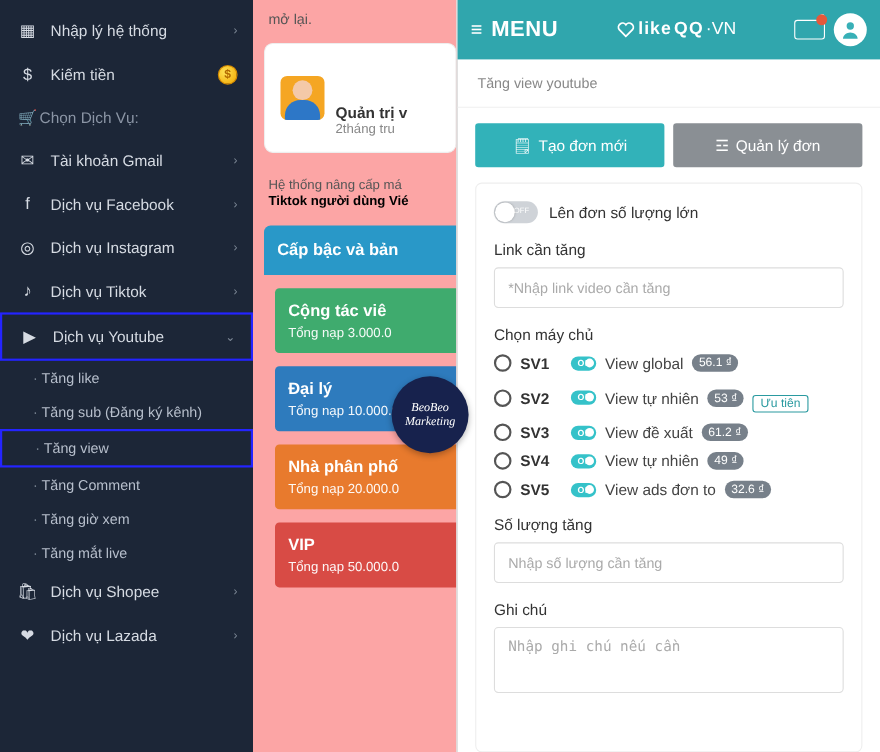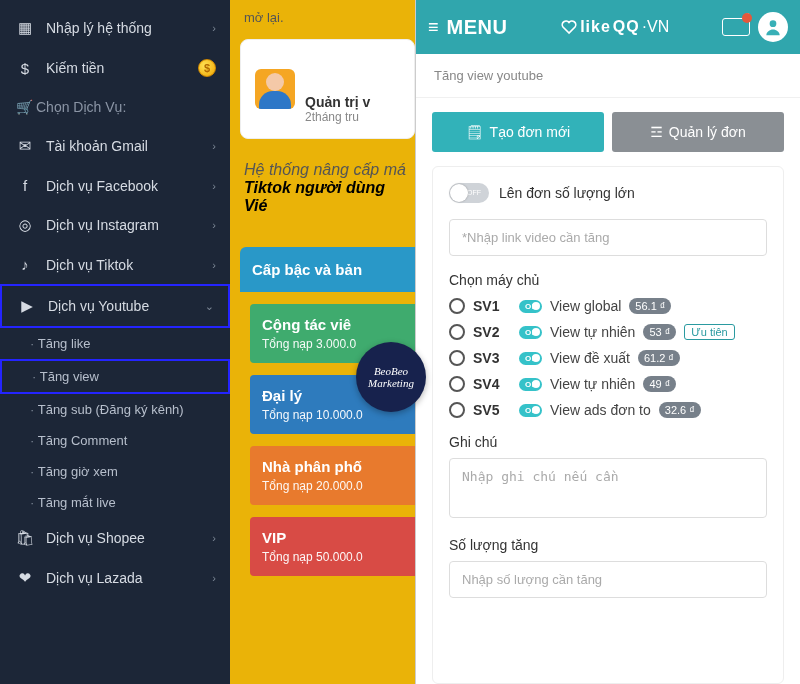--- a/index.html
+++ b/index.html
@@ -53,21 +53,21 @@
     font-size: 13px;
     color: #b7bfcc;
     cursor: pointer;
   }
   .sb-sub::before{content:"· "; color:#7d8896;}
   .sb-sub.hl { border:2px solid #2424ff; }
 
   
   .mid {
     width: 185px;
-    background: #eab308;
+    background: #fca5a5;
     padding: 10px 0 0 10px;
     flex-shrink:0;
     overflow: hidden;
   }
   .mid .mo { color:#555; font-size:13px; padding:0 0 14px 4px;}
   .admin-card{
     background:#fff;border:1px solid #eee;border-radius:8px;
     padding:14px 10px 14px 14px;display:flex;align-items:center;
     gap:10px;margin-bottom:10px;
   }
@@ -79,26 +79,26 @@
   .avatar2::before{
     content:"";position:absolute;top:4px;left:11px;width:18px;height:18px;
     border-radius:50%;background:#f4c9a8;
   }
   .avatar2::after{
     content:"";position:absolute;bottom:-2px;left:4px;width:32px;height:20px;
     border-radius:14px 14px 0 0;background:#2d77c7;
   }
   .admin-info .t1{font-weight:bold;margin-top:40px;}
   .admin-info .t2{font-size:12px;color:#888;}
-  .mid-note{font-size:16px;color:#555;padding:12px 4px;font-style:italic;}
+  .mid-note{font-size:12px;color:#555;padding:12px 4px;}
   .mid-note b{color:#000;text-align:center;}
   .tier-head{
     background:#2998c8;color:#fff;font-weight:bold;
     padding:14px 12px;border-radius:6px 0 0 0;font-size:15px;
-    margin-top:20px;
+    margin-top:4px;
   }
   .tier{
     color:#fff;padding:12px 12px;margin:12px 0 0 10px;
     border-radius:4px 0 0 4px;
   }
   .tier .t1{font-weight:bold;font-size:15px;}
   .tier .t2{font-size:12px;opacity:.95;margin-top:4px;}
   .tg{background:#3fab6e;} .tb{background:#2e7bbd;}
   .to{background:#e87a2d;} .tr{background:#d84b45;}
 
@@ -176,21 +176,21 @@
   }
   .on-badge::after{
     content:"";position:absolute;right:2px;top:2px;width:8px;height:8px;
     border-radius:50%;background:#fff;
   }
   .sv-desc{color:#444;}
   .price{
     background:#77808a;color:#fff;font-size:11px;padding:2px 6px;border-radius:10px;
   }
   .pri{
-    border:1px solid #2a9aa0;color:#2a9aa0;font-size:11px;padding:1px 6px;border-radius:3px;
+    border:1px solid #2a9aa0;color:#2a9aa0;font-size:11px;padding:1px 6px;border-radius:3px;margin-top:11px;
   }
   textarea.input{height:60px;resize:none;}
 
   
   .beobeo{
     position:absolute;left:356px;top:342px;width:70px;height:70px;
     border-radius:50%;background:#17224d;color:#fff;
     display:flex;align-items:center;justify-content:center;
     font-family:cursive;font-size:11px;text-align:center;line-height:1.1;
     font-style:italic;z-index:10;
@@ -238,22 +238,22 @@
        <span class="ic">♪</span>
        <span class="lbl">Dịch vụ Tiktok</span>
        <span class="chev">›</span>
      </div>
         <div class="sb-item sb-expanded">
        <span class="ic">▶</span>
        <span class="lbl">Dịch vụ Youtube</span>
        <span class="chev">⌄</span>
      </div>
         <div class="sb-sub">Tăng like</div>
+        <div class="sb-sub">Tăng sub (Đăng ký kênh)</div>
         <div class="sb-sub hl">Tăng view</div>
-        <div class="sb-sub">Tăng sub (Đăng ký kênh)</div>
         <div class="sb-sub">Tăng Comment</div>
         <div class="sb-sub">Tăng giờ xem</div>
         <div class="sb-sub">Tăng mắt live</div>
       </div>
 
     <div id="svc-items2">
         <div class="sb-item">
        <span class="ic">🛍</span>
        <span class="lbl">Dịch vụ Shopee</span>
        <span class="chev">›</span>
@@ -338,20 +338,21 @@
       </div>
     </div>
 
     <div class="form">
       <div class="row toggle-row">
         <span class="pill">OFF</span>
         <span>Lên đơn số lượng lớn</span>
       </div>
 
       <div class="row">
+        <span class="label">Link cần tăng</span>
         <input class="input" placeholder="*Nhập link video cần tăng" style="">
       </div>
 
       <div class="row">
         <span class="label">Chọn máy chủ</span>
         <div id="servers">
             <div class="sv-row">
        <span class="radio"></span>
        <span class="sv-name">SV1</span>
        <span class="on-badge">ON</span>
@@ -388,25 +389,25 @@
        <span class="sv-name">SV5</span>
        <span class="on-badge">ON</span>
        <span class="sv-desc">View ads đơn to</span>
        <span class="price">32.6 ₫</span>
 
      </div>
           </div>
       </div>
 
       <div class="row">
+        <span class="label">Số lượng tăng</span>
+        <input class="input" placeholder="Nhập số lượng cần tăng" style="">
+      </div>
+
+      <div class="row">
         <span class="label">Ghi chú</span>
         <textarea class="input" placeholder="Nhập ghi chú nếu cần" style=""></textarea>
       </div>
-
-      <div class="row">
-        <span class="label">Số lượng tăng</span>
-        <input class="input" placeholder="Nhập số lượng cần tăng" style="">
-      </div>
     </div>
   </div>
 </div>
 
 <div class="beobeo">BeoBeo Marketing</div>
 
 </body></html>

